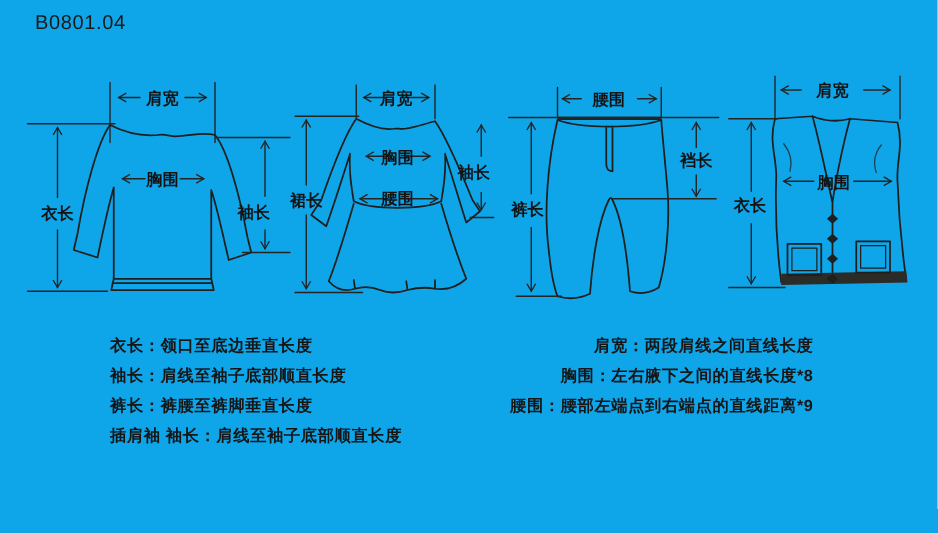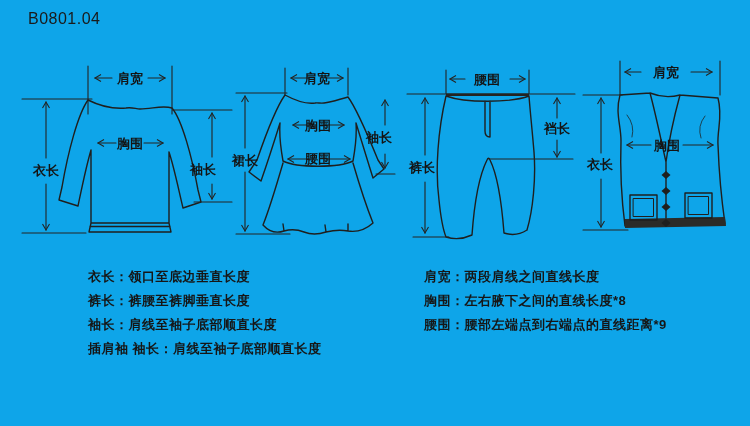--- a/index.html
+++ b/index.html
@@ -20,21 +20,21 @@
   .lbl{
     font-family:"Liberation Sans", sans-serif;
     font-size:13px;font-weight:bold;fill:#141414;
   }
   .defs-col{
     position:absolute;top:265px;
     font-size:13px;font-weight:bold;color:#161616;
     line-height:24px;white-space:nowrap;letter-spacing:.5px;
   }
   .defs-left{left:88px;}
-  .defs-right{left:424px;}
+  .defs-right{left:408px;text-align:right;}
 </style>
 </head>
 <body>
 
 <div class="stage">
 
   <div class="code">B0801.04</div>
 
   <svg style="left:20px;top:62px" width="215" height="180" viewBox="0 0 215 180">
 
@@ -162,22 +162,22 @@
       M 51,13.5 L 45,17 L 51,20.5   M 126,13.5 L 132,17 L 126,20.5
       M 17.5,49 L 21,43 L 24.5,49   M 17.5,166 L 21,172 L 24.5,166
       M 53,86.5 L 47,90 L 53,93.5   M 127,86.5 L 133,90 L 127,93.5"></path>
     <text class="lbl" text-anchor="middle" x="86" y="22">肩宽</text>
     <text class="lbl" text-anchor="middle" x="87" y="95">胸围</text>
     <text class="lbl" text-anchor="middle" x="20" y="114">衣长</text>
   </svg>
 
   <div class="defs-col defs-left">
     <div>衣长：领口至底边垂直长度</div>
+    <div>袖长：肩线至袖子底部顺直长度</div>
     <div>裤长：裤腰至裤脚垂直长度</div>
-    <div>袖长：肩线至袖子底部顺直长度</div>
     <div>插肩袖 袖长：肩线至袖子底部顺直长度</div>
   </div>
 
   <div class="defs-col defs-right">
     <div>肩宽：两段肩线之间直线长度</div>
     <div>胸围：左右腋下之间的直线长度*8</div>
     <div>腰围：腰部左端点到右端点的直线距离*9</div>
   </div>
 
 </div>

